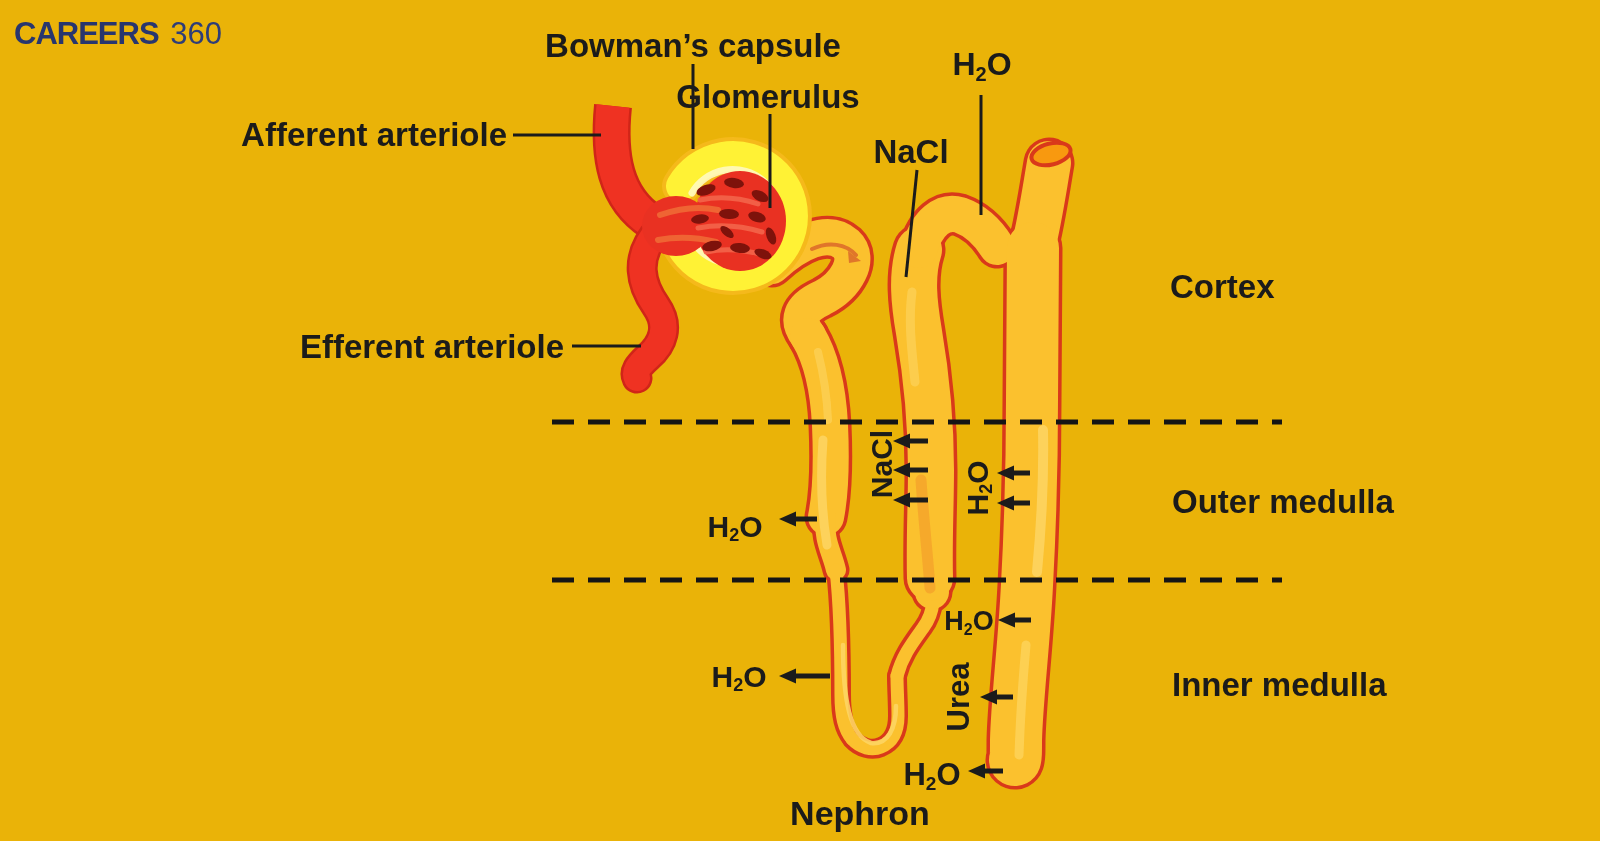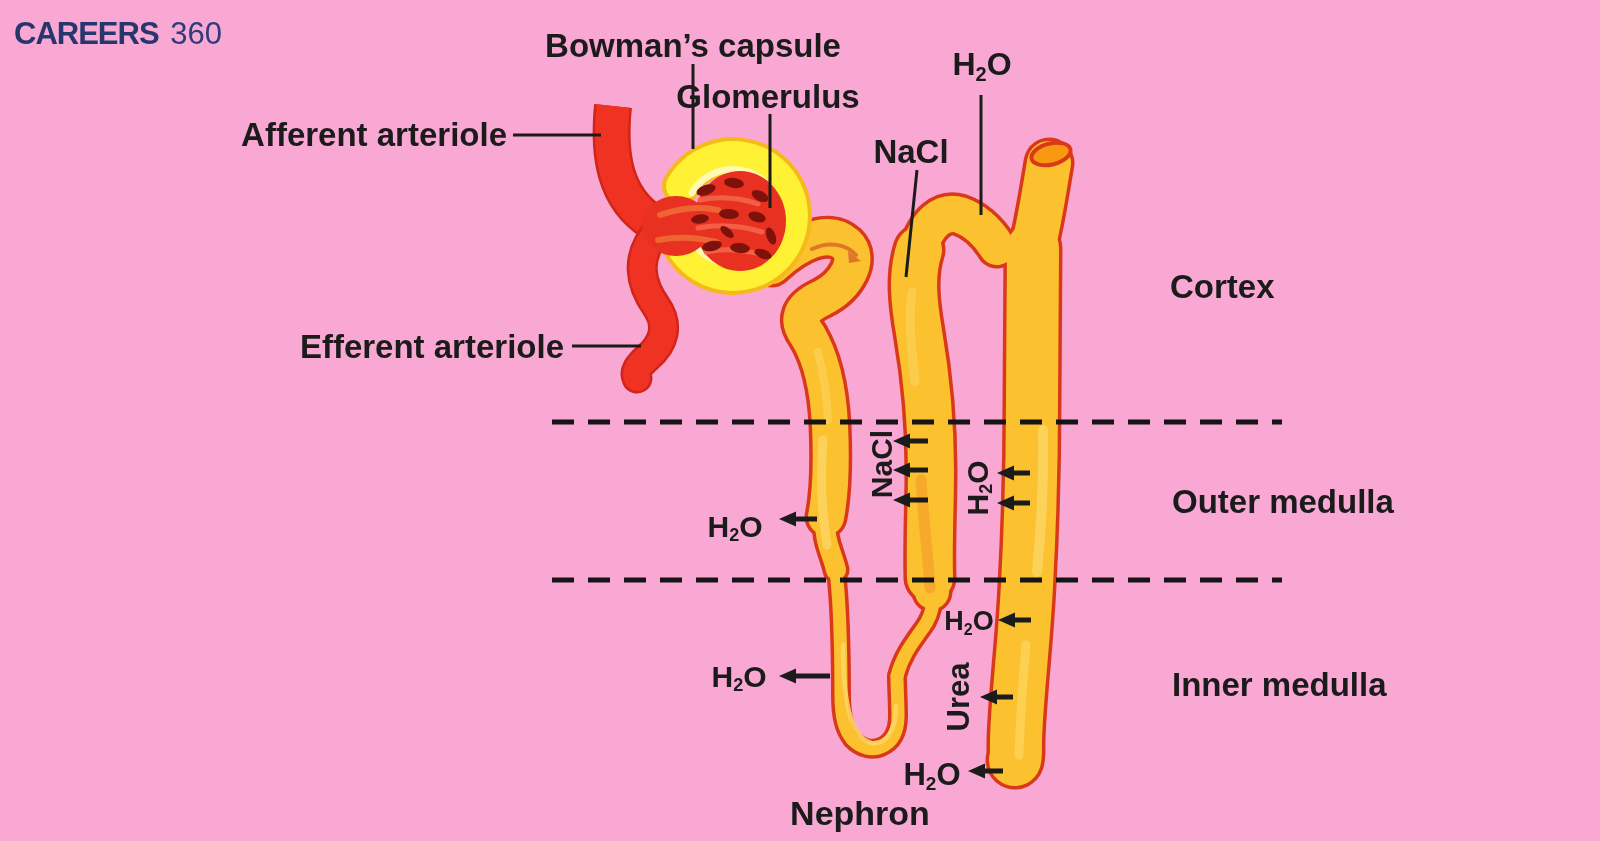--- a/index.html
+++ b/index.html
@@ -1,16 +1,16 @@
 <!DOCTYPE html>
 <html><head>
 <meta charset="utf-8">
 <style>
   html,body{margin:0;padding:0;background:#ffffff;}
-  .stage{position:relative;width:1600px;height:841px;background:#f9a8d4;overflow:hidden;
+  .stage{position:relative;width:1600px;height:841px;background:#eab308;overflow:hidden;
          font-family:"Liberation Sans", sans-serif;}
   svg{position:absolute;inset:0;display:block;}
   text{font-family:"Liberation Sans","DejaVu Sans",sans-serif;font-weight:700;fill:#1b1b1b;}
   .tube{fill:none;stroke-linecap:round;stroke-linejoin:round;}
   .leader{stroke:#1b1b1b;stroke-width:3;}
   .dash{stroke:#151515;stroke-width:5;stroke-dasharray:22 14;}
   .arrow line{stroke:#1b1b1b;stroke-width:5;}
   .arrow polygon{fill:#1b1b1b;}
 </style>
 </head>

